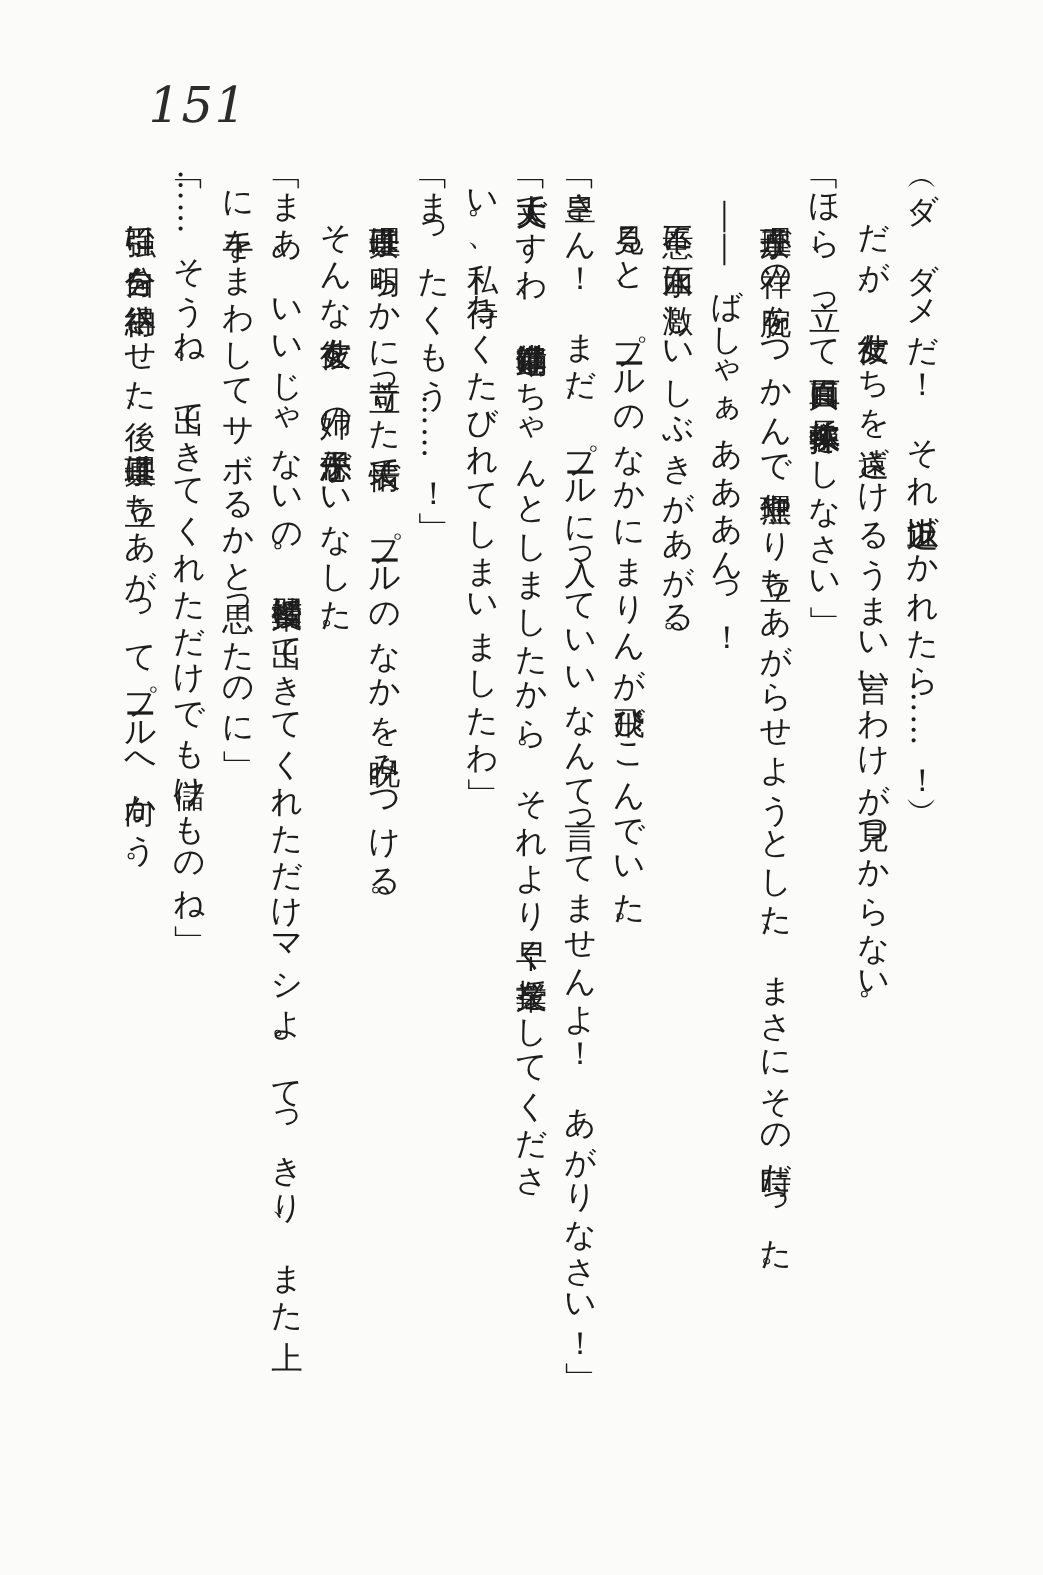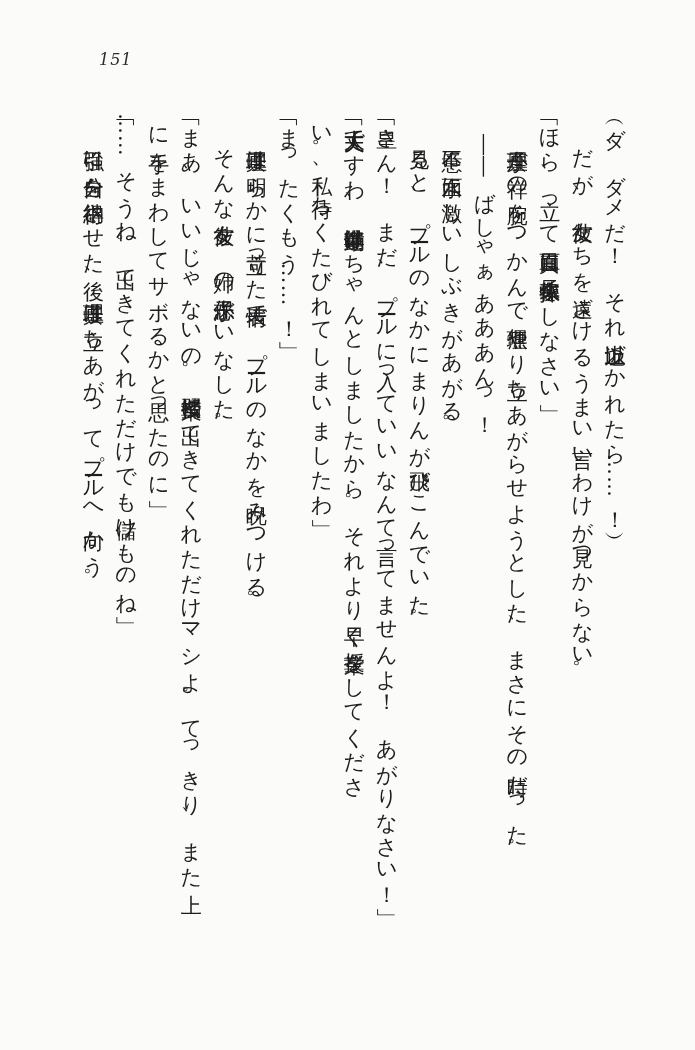--- a/index.html
+++ b/index.html
@@ -11,21 +11,21 @@
     height: 1050px;
     position: relative;
     overflow: hidden;
     background: #fbfbf9;
     font-family: "DejaVu Serif", "Liberation Serif", serif;
   }
   .page-number {
     position: absolute;
     top: 50px;
     left: 99px;
-    font-size: 16px;
+    font-size: 33px;
     font-style: italic;
     color: #2c2c2c;
     letter-spacing: 1px;
   }
   .text-block {
     position: absolute;
     top: 112px;
     right: 64px;
     height: 846px;
     writing-mode: vertical-rl;

